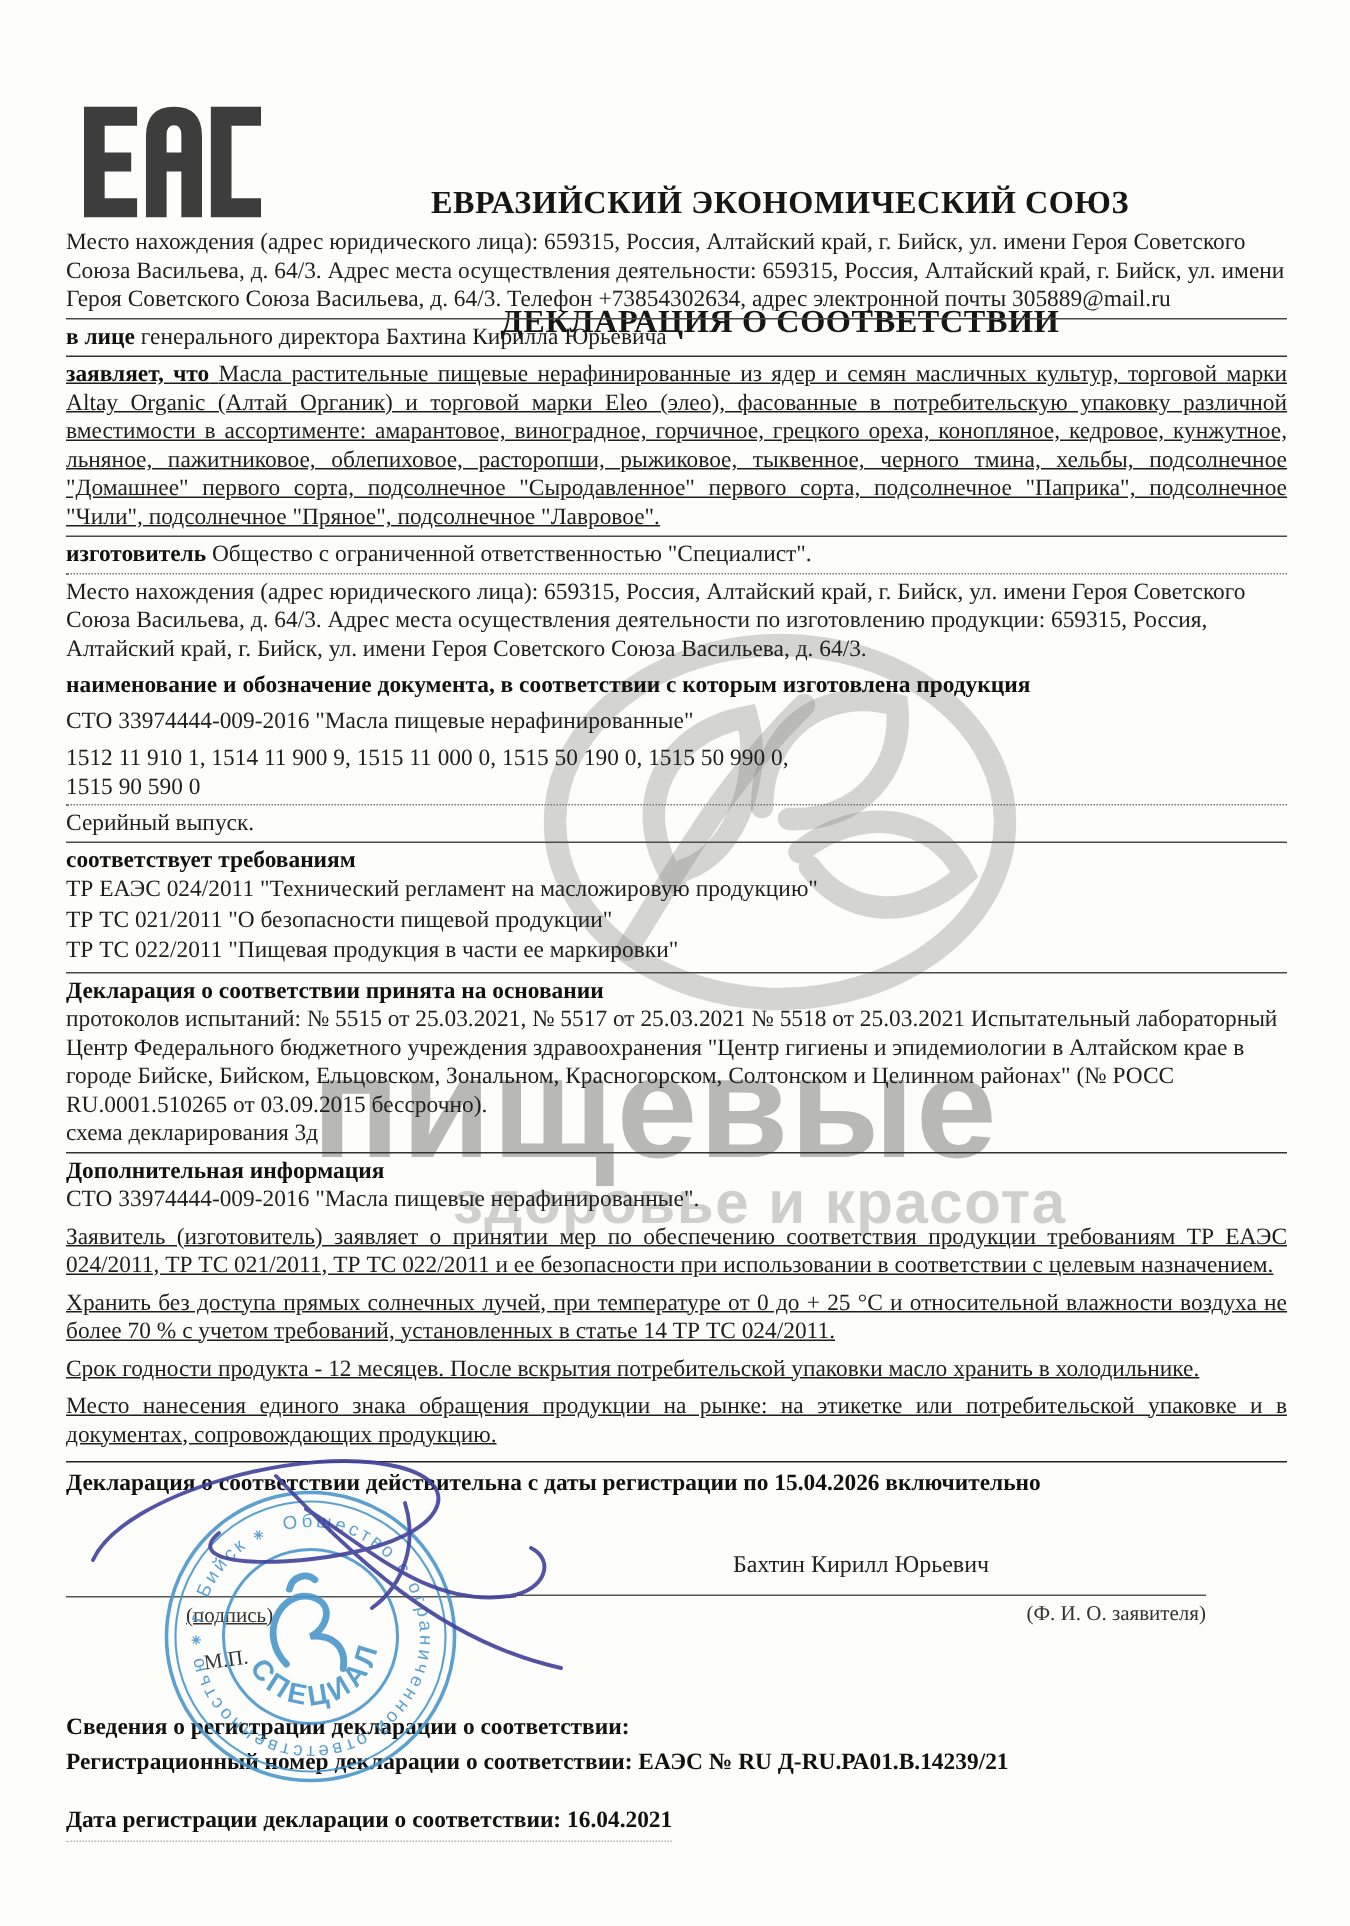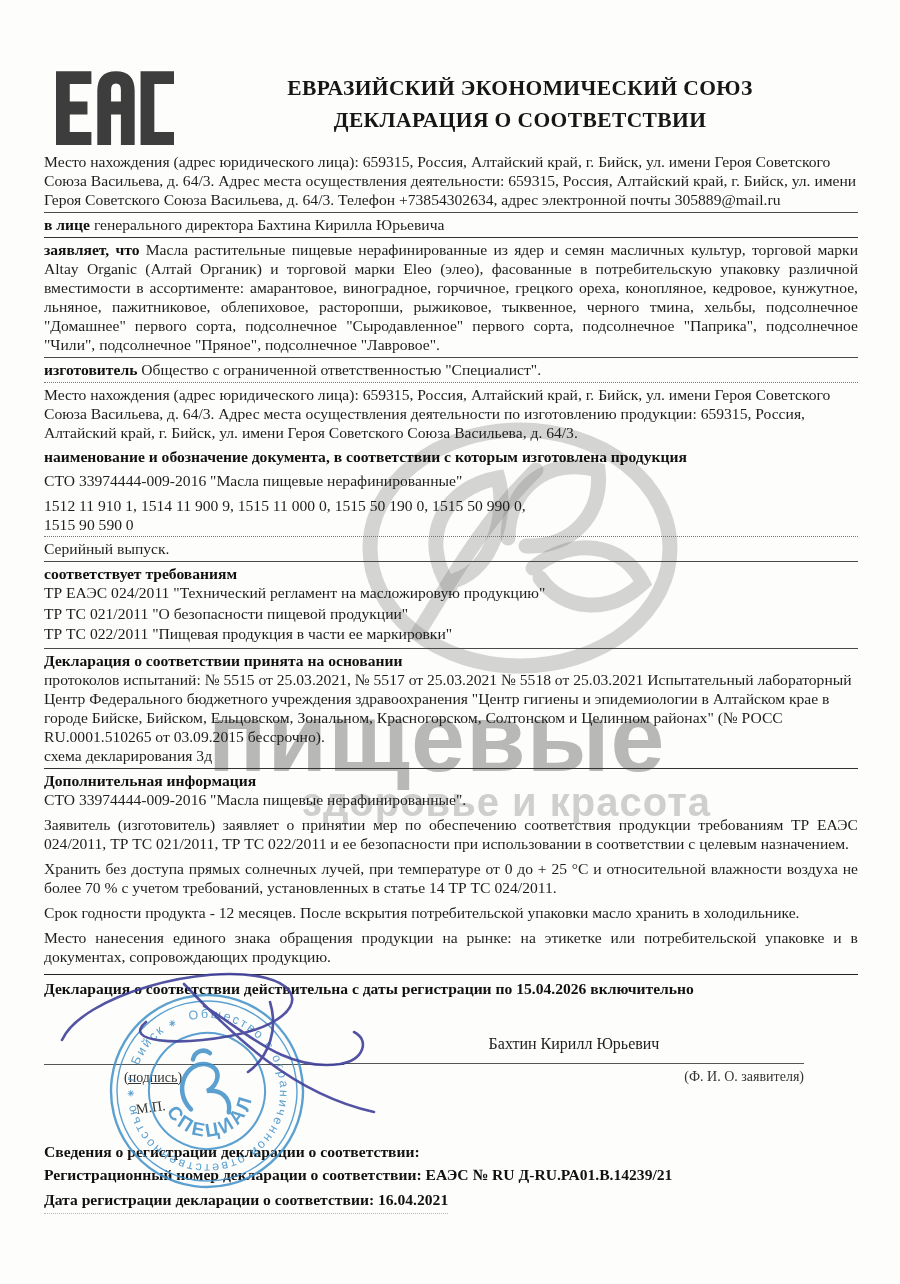--- a/index.html
+++ b/index.html
@@ -7,47 +7,47 @@
   .page {
     position:relative; width:900px; height:1284px; margin:0 auto;
     background:#fdfdfb; overflow:hidden;
     font-family:"Liberation Serif","DejaVu Serif",serif;
     color:#222;
   }
   
   .header { position:absolute; top:58px; left:0; width:100%; height:100px; }
   .eac-logo { position:absolute; left:56px; top:4px; width:118px; height:92px; }
   .titles { position:absolute; left:180px; right:40px; top:14px; text-align:center; }
-  .title-line { font-weight:bold; font-size:21.5px; letter-spacing:.4px; color:#161616; line-height:1.5; }
+  .title-line { font-weight:bold; font-size:21.5px; letter-spacing:.4px; color:#161616; line-height:1.5;margin-top:47px; }
   
   .doc { position:absolute; left:44px; right:42px; top:150px; font-size:15.6px; line-height:19px; color:#1e1e1e; }
   .sec { padding:2px 0 3px 0; }
   .b-solid  { border-bottom:1px solid #4a4a4a; }
   .b-solid2 { border-bottom:1.5px solid #333; }
   .b-dot    { border-bottom:1px dotted #777; }
-  .just { text-align:justify; }
+  .just { text-align:justify;text-decoration:underline; }
   b, .bold { font-weight:bold; color:#111; }
   .tnved-row { display:flex; align-items:center; padding:3px 0 0 0; }
   .tnved-label { flex:0 0 285px; }
   .tnved-codes { flex:1; border-bottom:1px dotted #777; padding-bottom:2px; }
   .req-item { line-height:20.5px; }
   .addl p { margin-top:6px; }
   .validity { border-top:1.5px solid #222; font-weight:bold; padding-top:4px; margin-top:5px; color:#111; }
   
   .sig-area { position:relative; height:122px; margin-top:8px; }
   .sig-left-line { position:absolute; left:0; top:58px; width:300px; border-top:1px solid #555; }
   .sig-left-cap { position:absolute; left:80px; top:62px; font-size:14px; color:#333;text-decoration:underline; }
   .sig-mp { position:absolute; left:92px; top:92px; font-size:14px; color:#333; transform:rotate(-8deg); }
   .sig-name { position:absolute; left:300px; top:28px; width:460px; text-align:center; font-size:16px; color:#222; }
   .sig-right-line { position:absolute; left:300px; top:57px; width:460px; border-top:1px solid #555; }
   .sig-name-cap { position:absolute; left:300px; top:61px; width:460px; text-align:right; font-size:14px; color:#333; }
   
   .reg { margin-top:12px; }
   .reg div { font-weight:bold; color:#111; line-height:23px; }
-  .reg .reg-date-wrap { margin-top:2px; }
+  .reg .reg-date-wrap { margin-top:16px; }
   .reg .dotted-under { display:inline-block; border-bottom:1px dotted #b5b5b5; padding-bottom:2px; }
   
   .wm { position:absolute; pointer-events:none; z-index:0; }
   .wm-brand {
     left:208px; top:682px; font-family:"Liberation Sans","DejaVu Sans",sans-serif;
     font-weight:bold; font-size:97px; letter-spacing:1px; color:rgba(120,120,120,.52);
   }
   .wm-tagline {
     left:302px; top:780px; font-family:"Liberation Sans","DejaVu Sans",sans-serif;
     font-weight:bold; font-size:40px; letter-spacing:1px; color:rgba(150,150,150,.45);

